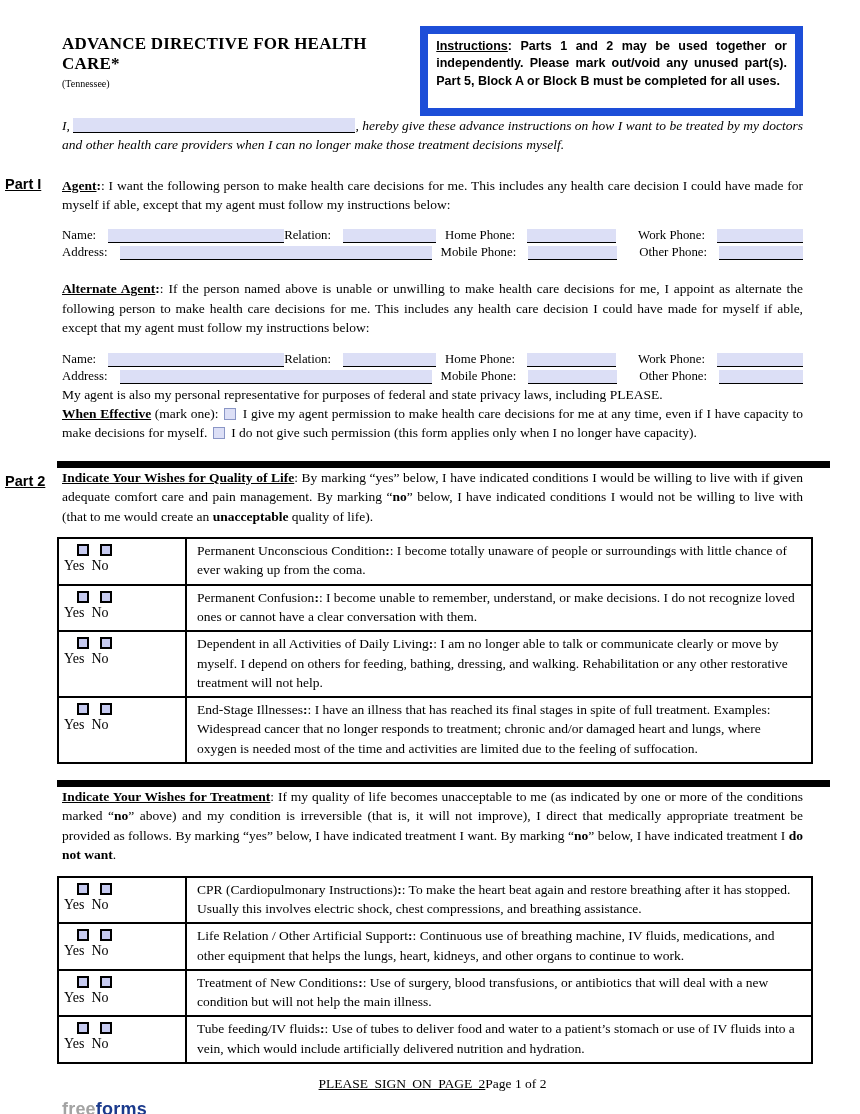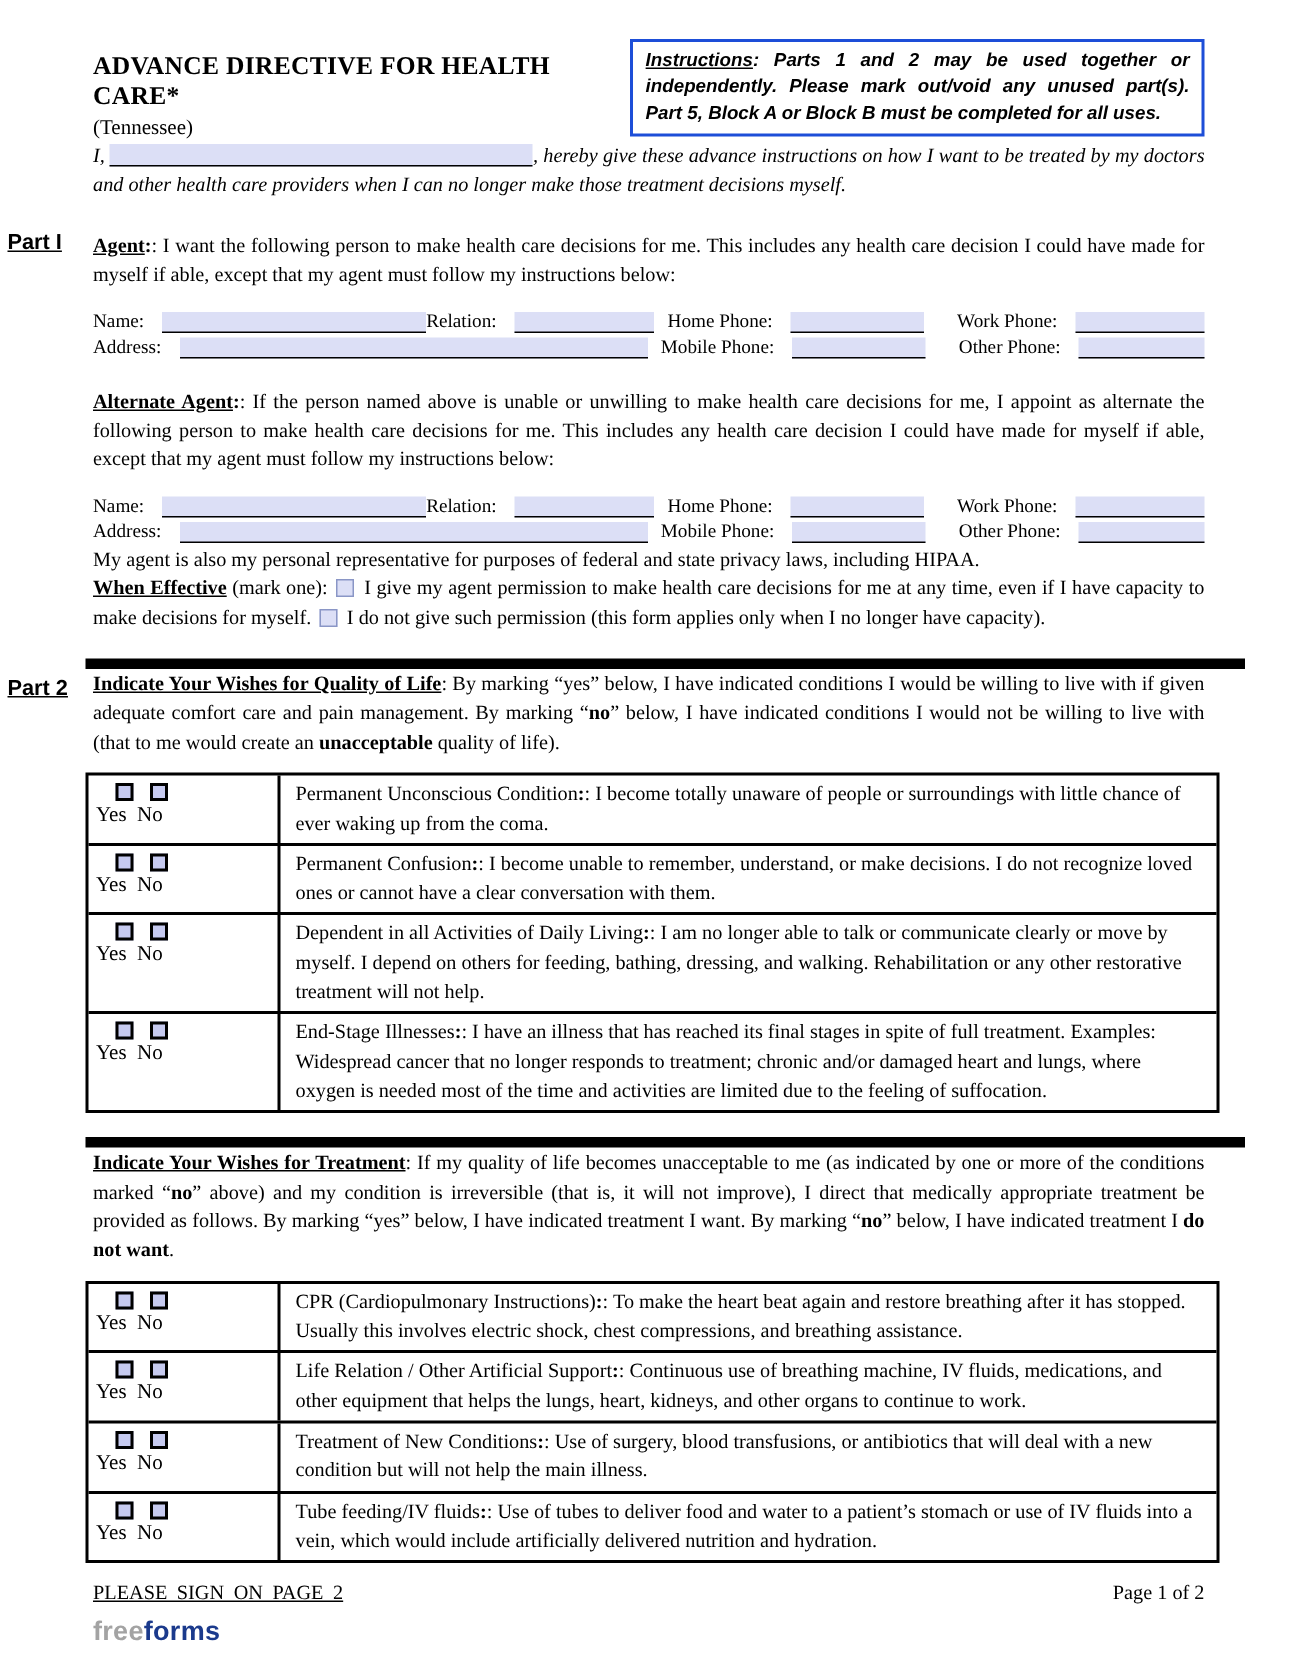--- a/index.html
+++ b/index.html
@@ -14,31 +14,30 @@
     font-size: 13.5px;
     color: #000;
     padding: 26px 57px 0 62px;
     overflow: hidden;
   }
 
   
   .header-row { display: flex; justify-content: space-between; align-items: flex-start; }
   .title-block { padding-top: 8px; }
   .form-title { font-size: 17px; font-weight: bold; letter-spacing: 0.2px; }
-  .form-subtitle { font-size: 14px; margin-top: 4px; }
+  .form-subtitle { font-size: 10px; margin-top: 4px; }
   .instructions-box {
     width: 391px;
-    border: 2px solid #1d4ed8;
-    padding: 4px 8px 5px;
+    border: 8px solid #1d4ed8;
+    padding: 4px 8px 18px;
     font-family: "Liberation Sans", "DejaVu Sans", sans-serif;
     font-weight: bold;
     font-size: 12.5px;
     line-height: 1.38;
     text-align: justify;
-    font-style: italic;
   }
   .u { text-decoration: underline; }
 
   
   p.para { margin: 0; line-height: 19.4px; text-align: justify; }
   .lead { font-weight: bold; text-decoration: underline; }
   .b { font-weight: bold; }
 
   .intro { margin-top: 16px; font-style: italic; }
   .intro-field {
@@ -121,21 +120,21 @@
     width: 12px; height: 12px;
     border: 2.5px solid #000;
     background: var(--cb-fill);
   }
   .cb + .cb { margin-left: 11px; }
   .yesno { margin-top: 2px; font-size: 14px; padding-left: 5px; }
   .yesno .no-lbl { margin-left: 7px; }
   .tdesc { flex: 1; padding: 2px 8px 4px 10px; line-height: 19.3px; }
 
   
-  .footer-row { display: flex; justify-content: space-between; margin-top: 12px; }
+  .footer-row { display: flex; justify-content: center; margin-top: 12px; }
   .sign-note { text-decoration: underline; word-spacing: 3px; }
   .logo { margin-top: 7px; font-family: "Liberation Sans", "DejaVu Sans", sans-serif; font-size: 18px; font-weight: bold; letter-spacing: 0.2px; }
   .logo-free { color: var(--logo-free); }
   .logo-forms { color: var(--logo-forms); }
 </style>
 </head>
 <body>
 
 <div class="page">
 
@@ -192,21 +191,21 @@
       <div class="frow">
         <span class="flabel">Address:</span>
         <span class="ffield w-addr"></span>
         <span class="flabel gap-a">Mobile Phone:</span>
         <span class="ffield w-ph"></span>
         <span class="flabel gap-b">Other Phone:</span>
         <span class="ffield w-last"></span>
       </div>
     </div>
 
-    <p class="para hipaa">My agent is also my personal representative for purposes of federal and state privacy laws, including HIPAA.</p>
+    <p class="para hipaa">My agent is also my personal representative for purposes of federal and state privacy laws, including PLEASE.</p>
 
     <p class="para when-effective"><span class="lead">When Effective</span><span> (mark one): </span><span class="cb-inline"></span><span> I give my agent permission to make health care decisions for me at any time, even if I have capacity to make decisions for myself. </span><span class="cb-inline"></span><span> I do not give such permission (this form applies only when I no longer have capacity).</span></p>
   </div>
 
   <div class="bar bar1"></div>
 
   <div class="part-section">
     <div class="part-label" style="top:5px;">Part 2</div>
     <p class="para part2-para"><span class="lead">Indicate Your Wishes for Quality of Life</span><span>:  By marking “yes” below, I have indicated conditions I would be willing to live with if given adequate comfort care and pain management.  By marking “</span><span class="b">no</span><span>” below, I have indicated conditions I would not be willing to live with (that to me would create an </span><span class="b">unacceptable</span><span> quality of life).</span></p>
   </div>

